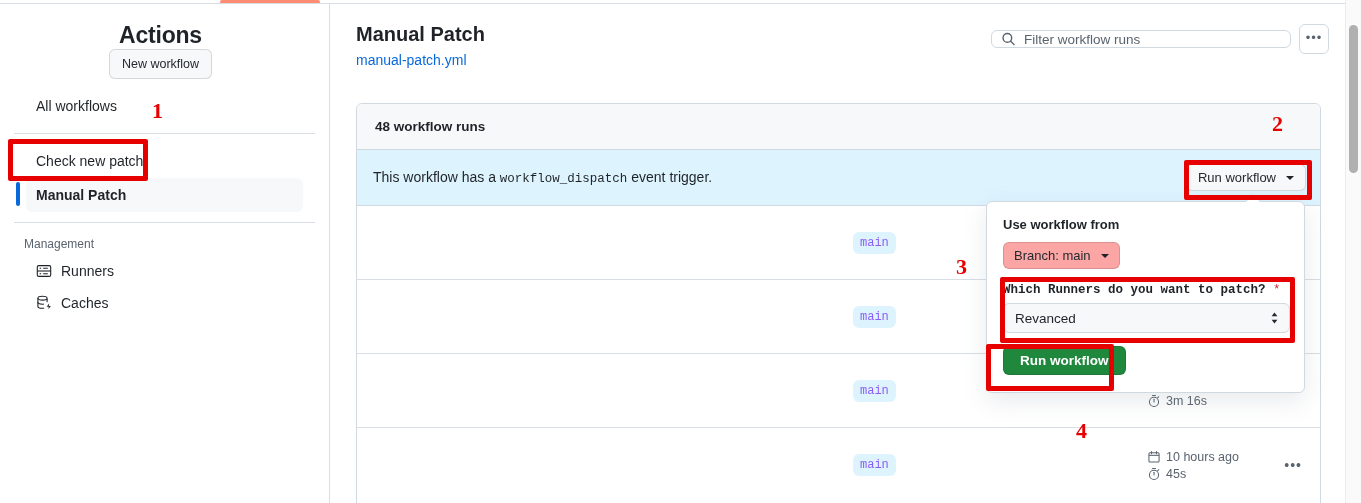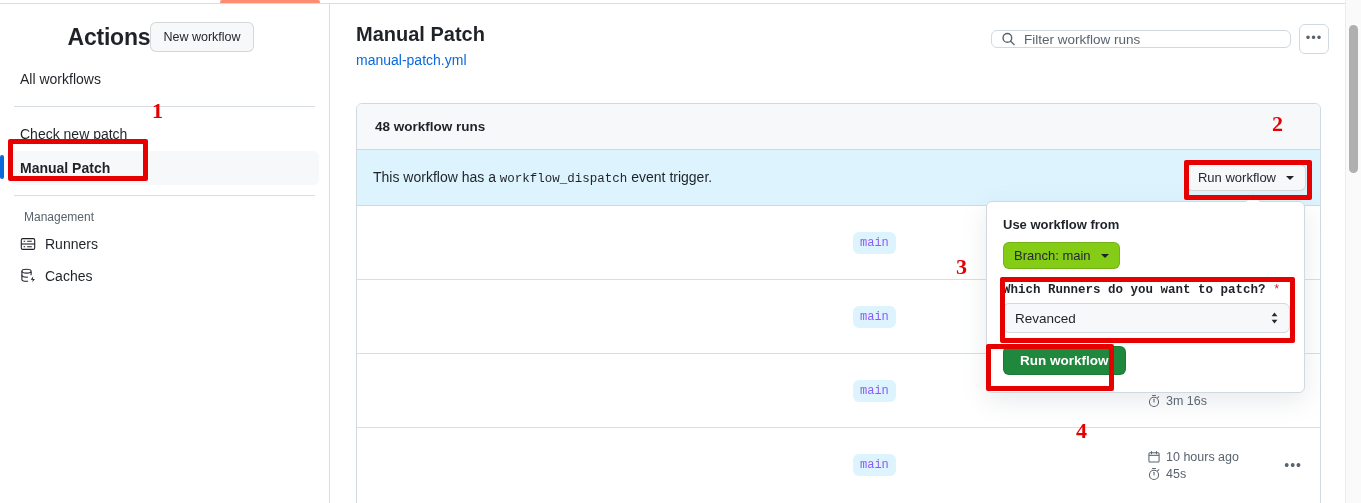--- a/index.html
+++ b/index.html
@@ -36,41 +36,42 @@
     position: absolute;
     left: 0; top: 4px;
     width: 330px; height: 499px;
     background: #ffffff;
     border-right: 1px solid #d8dee4;
     padding: 0;
   }
   .sidebar-head {
     display: flex;
     align-items: center;
-    justify-content: center;
+    justify-content: flex-end;
     padding: 18px 22px 10px 14px;
+    flex-direction: column;
   }
   .actions-title {
     font-size: 23px;
     font-weight: 700;
     color: #1f2328;
     letter-spacing: -0.2px;
   }
   .new-workflow-btn {
     font-size: 12.5px;
     color: #24292f;
     background: #f6f8fa;
     border: 1px solid rgba(27,31,36,0.15);
     border-radius: 6px;
     padding: 5px 12px;
     line-height: 18px;
     cursor: pointer;
     white-space: nowrap;
   }
-  .nav-list { padding: 0 10px; margin: 0; }
+  .nav-list { padding: 0 26px; margin: 0; }
   .nav-item {
     display: block;
     position: relative;
     font-size: 14px;
     color: #1f2328;
     padding: 7px 10px;
     border-radius: 6px;
     cursor: pointer;
     line-height: 20px;
     white-space: nowrap;
@@ -312,21 +313,21 @@
     color: #1f2328;
     line-height: 18px;
     margin-bottom: 8px;
   }
   .branch-select {
     display: inline-flex;
     align-items: center;
     gap: 6px;
     font-size: 13px;
     color: #24292f;
-    background: #84cc16;
+    background: #fca5a5;
     border: 1px solid rgba(27,31,36,0.15);
     border-radius: 6px;
     padding: 5px 10px;
     cursor: pointer;
   }
   .field-label {
     font-family: "Liberation Mono", monospace;
     font-size: 12.5px;
     font-weight: 700;
     color: #1f2328;

